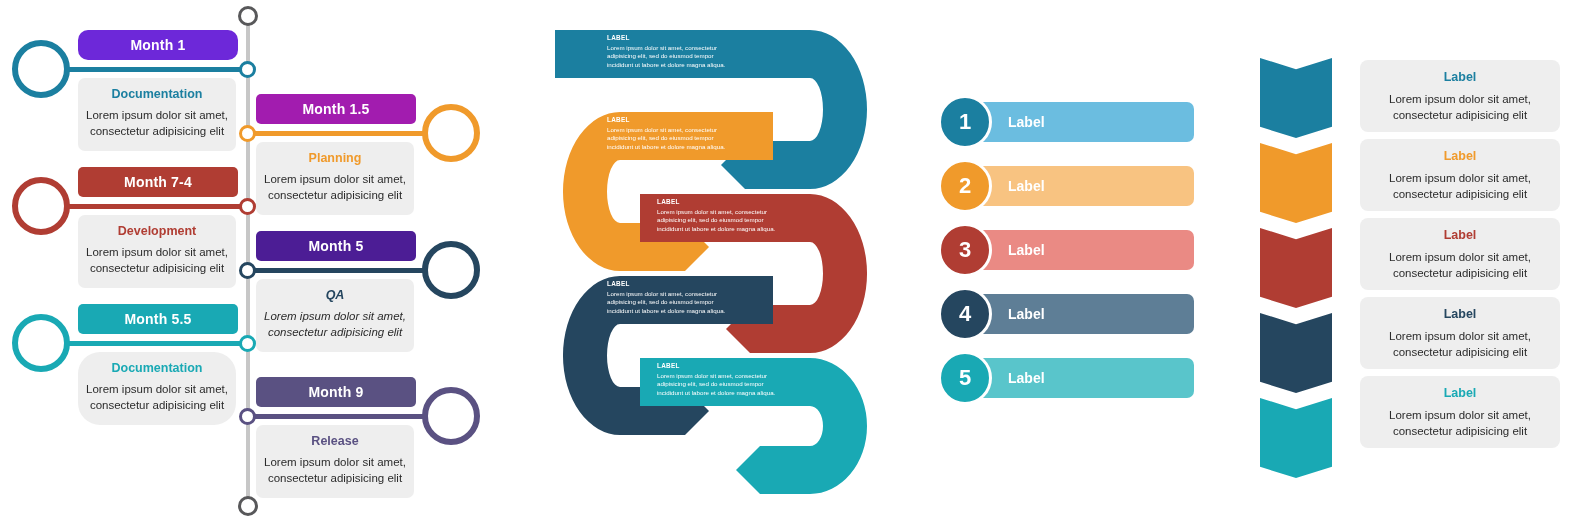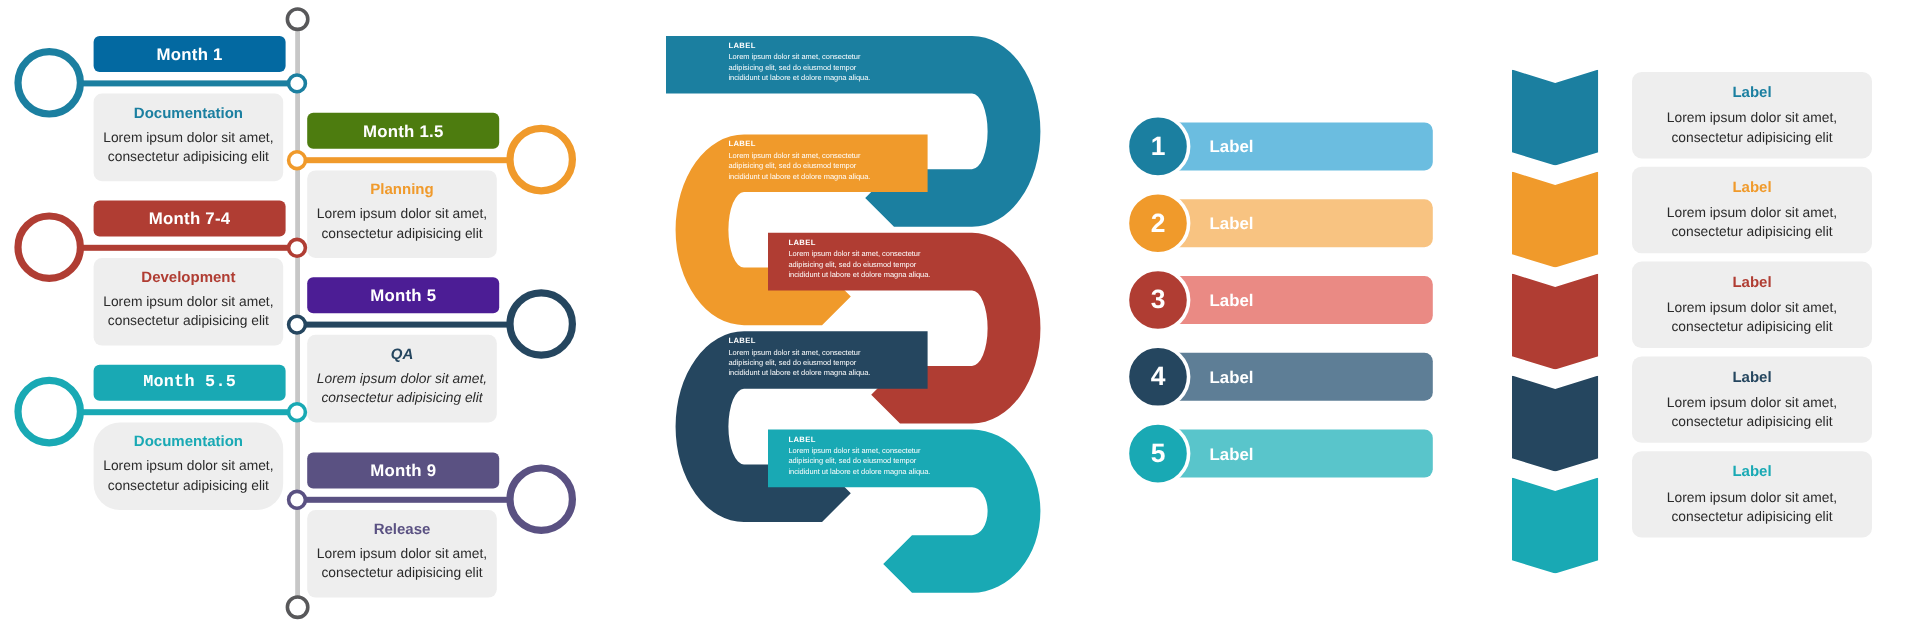--- a/index.html
+++ b/index.html
@@ -102,31 +102,31 @@
 
   <div id="panel-timeline">
     <div class="tl-rail"></div>
     <div class="tl-cap top"></div>
     <div class="tl-cap bottom"></div>
     <div id="tl-steps">
         <div class="tl-step" style="left: 0px; top: 67px;">
           <div class="tl-line" style="background: rgb(27, 127, 160); left: 44px; width: 204px;"></div>
           <div class="tl-ring" style="border-color: rgb(27, 127, 160); left: 12px;"></div>
           <div class="tl-node" style="border-color: rgb(27, 127, 160);"></div>
-          <div class="tl-chip" style="background: #0369a1; left: 78px; top: -37px;">Month 1</div>
+          <div class="tl-chip" style="background: #6d28d9; left: 78px; top: -37px; border-radius: 10px;">Month 1</div>
           <div class="tl-card" style="left: 78px; top: 11px;">
             <div class="tl-card-title" style="color: rgb(27, 127, 160);">Documentation</div>
             <div class="tl-card-body">Lorem ipsum dolor sit amet, consectetur adipisicing elit</div>
           </div>
         </div>
         <div class="tl-step" style="left: 0px; top: 131px;">
           <div class="tl-line" style="background: rgb(240, 154, 43); left: 248px; width: 196px;"></div>
           <div class="tl-ring" style="border-color: rgb(240, 154, 43); left: 422px;"></div>
           <div class="tl-node" style="border-color: rgb(240, 154, 43);"></div>
-          <div class="tl-chip" style="background: #4d7c0f; left: 256px; top: -37px;">Month 1.5</div>
+          <div class="tl-chip" style="background: #a21caf; left: 256px; top: -37px;">Month 1.5</div>
           <div class="tl-card" style="left: 256px; top: 11px;">
             <div class="tl-card-title" style="color: rgb(240, 154, 43);">Planning</div>
             <div class="tl-card-body">Lorem ipsum dolor sit amet, consectetur adipisicing elit</div>
           </div>
         </div>
         <div class="tl-step" style="left: 0px; top: 204px;">
           <div class="tl-line" style="background: rgb(176, 61, 51); left: 44px; width: 204px;"></div>
           <div class="tl-ring" style="border-color: rgb(176, 61, 51); left: 12px;"></div>
           <div class="tl-node" style="border-color: rgb(176, 61, 51);"></div>
           <div class="tl-chip" style="background: rgb(176, 61, 51); left: 78px; top: -37px;">Month 7-4</div>
@@ -142,21 +142,21 @@
           <div class="tl-chip" style="background: #4c1d95; left: 256px; top: -37px;">Month 5</div>
           <div class="tl-card" style="left: 256px; top: 11px; font-style: italic;">
             <div class="tl-card-title" style="color: rgb(37, 70, 95);">QA</div>
             <div class="tl-card-body">Lorem ipsum dolor sit amet, consectetur adipisicing elit</div>
           </div>
         </div>
         <div class="tl-step" style="left: 0px; top: 341px;">
           <div class="tl-line" style="background: rgb(25, 169, 180); left: 44px; width: 204px;"></div>
           <div class="tl-ring" style="border-color: rgb(25, 169, 180); left: 12px;"></div>
           <div class="tl-node" style="border-color: rgb(25, 169, 180);"></div>
-          <div class="tl-chip" style="background: rgb(25, 169, 180); left: 78px; top: -37px; font-family: Liberation Mono, monospace;">Month 5.5</div>
+          <div class="tl-chip" style="background: rgb(25, 169, 180); left: 78px; top: -37px;">Month 5.5</div>
           <div class="tl-card" style="left: 78px; top: 11px; border-radius: 22px;">
             <div class="tl-card-title" style="color: rgb(25, 169, 180);">Documentation</div>
             <div class="tl-card-body">Lorem ipsum dolor sit amet, consectetur adipisicing elit</div>
           </div>
         </div>
         <div class="tl-step" style="left: 0px; top: 414px;">
           <div class="tl-line" style="background: rgb(90, 81, 130); left: 248px; width: 196px;"></div>
           <div class="tl-ring" style="border-color: rgb(90, 81, 130); left: 422px;"></div>
           <div class="tl-node" style="border-color: rgb(90, 81, 130);"></div>
           <div class="tl-chip" style="background: rgb(90, 81, 130); left: 256px; top: -37px;">Month 9</div>

